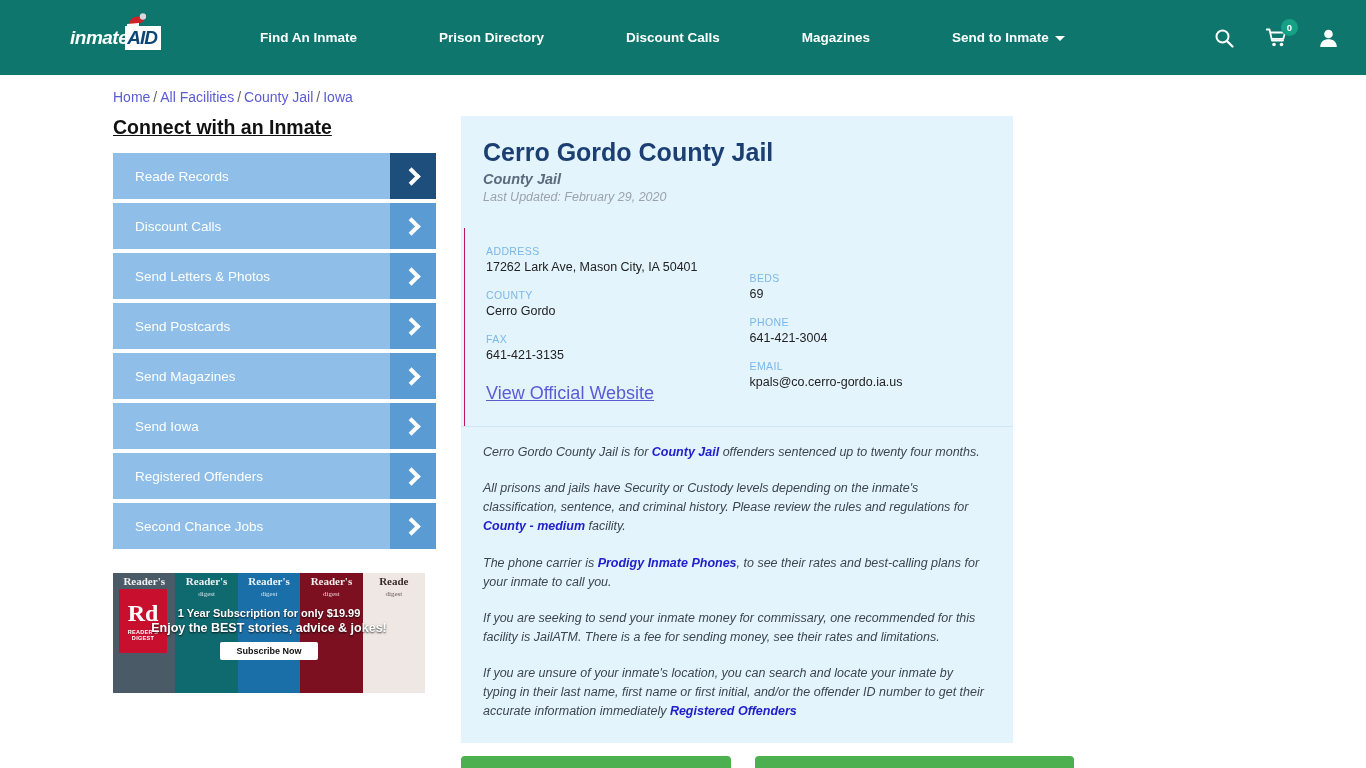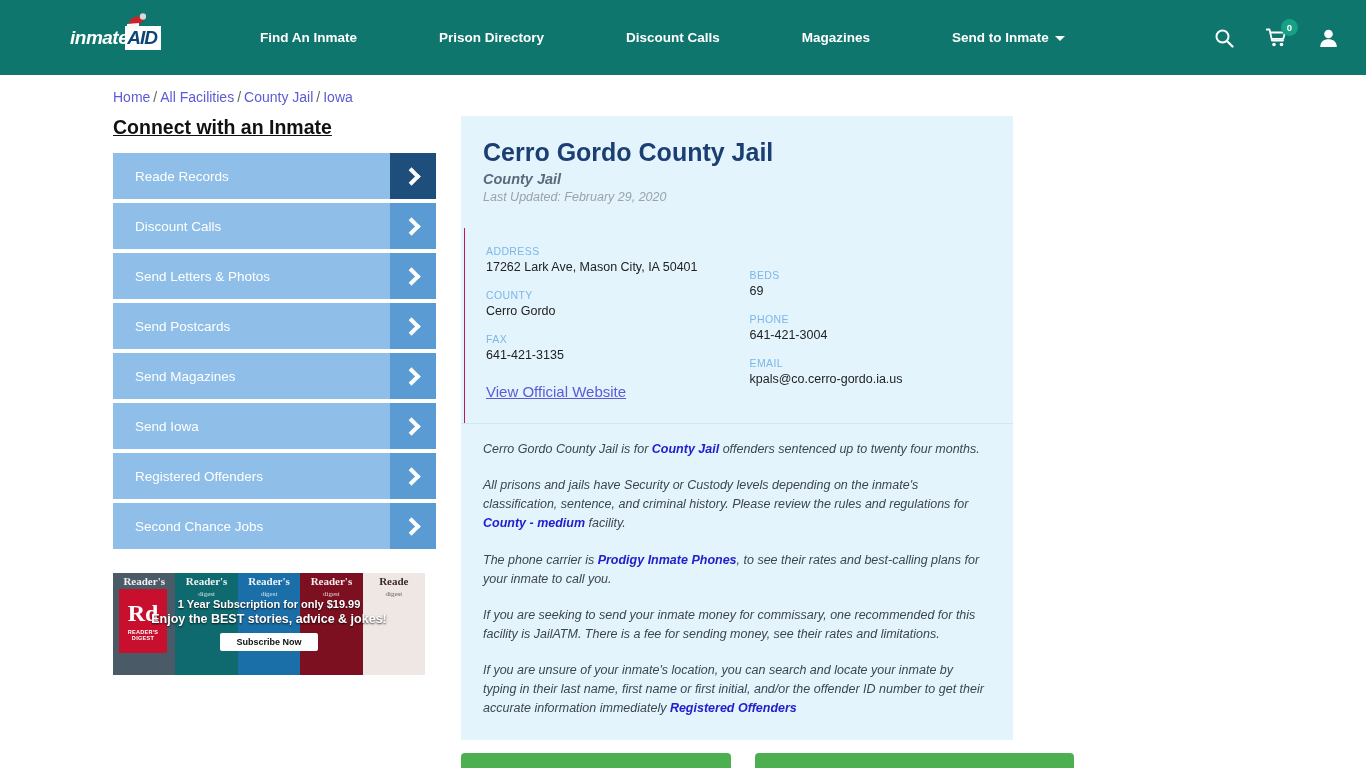--- a/index.html
+++ b/index.html
@@ -104,21 +104,21 @@
   }
   .side-btn.active .side-btn-arrow { background: #1d4e7c; }
   .chev {
     width: 13px; height: 13px;
     border-top: 4px solid #fff; border-right: 4px solid #fff;
     transform: rotate(45deg); margin-left: -4px;
   }
 
   
   .ad {
-    width: 312px; height: 102px; margin-top: 24px;
+    width: 312px; height: 120px; margin-top: 24px;
     position: relative; overflow: hidden; cursor: pointer;
     background: #2a2f3a; display: flex;
   }
   .ad-col { flex: 1 1 0; height: 100%; position: relative; }
   .ad-col .cover-title {
     position: absolute; top: 3px; left: 4px; right: 4px;
     color: rgba(255,255,255,.92); font-size: 11px;
     font-family: "Liberation Serif", serif; font-weight: bold;
     line-height: 1.05; text-align: center;
   }
@@ -176,21 +176,21 @@
   }
   .info-col { width: 50%; }
   .info-item { margin-bottom: 15px; }
   .info-label {
     font-size: 10.5px; color: #7bb7e8; letter-spacing: .4px;
     text-transform: uppercase; margin-bottom: 3px;
   }
   .info-value { font-size: 12.5px; color: #222; }
   .official-link {
     display: inline-block; margin-top: 6px;
-    font-size: 15px; color: #5b5bd6;
+    font-size: 18px; color: #5b5bd6;
     text-decoration: underline; cursor: pointer;
   }
 
   .divider { height: 1px; background: #cfe6f4; margin: 0 0 0 0; }
 
   .desc { padding: 16px 28px 22px 22px; }
   .desc p {
     margin: 0 0 17px 0;
     font-size: 12.5px; font-style: italic; color: #3b4650;
     line-height: 1.53;

